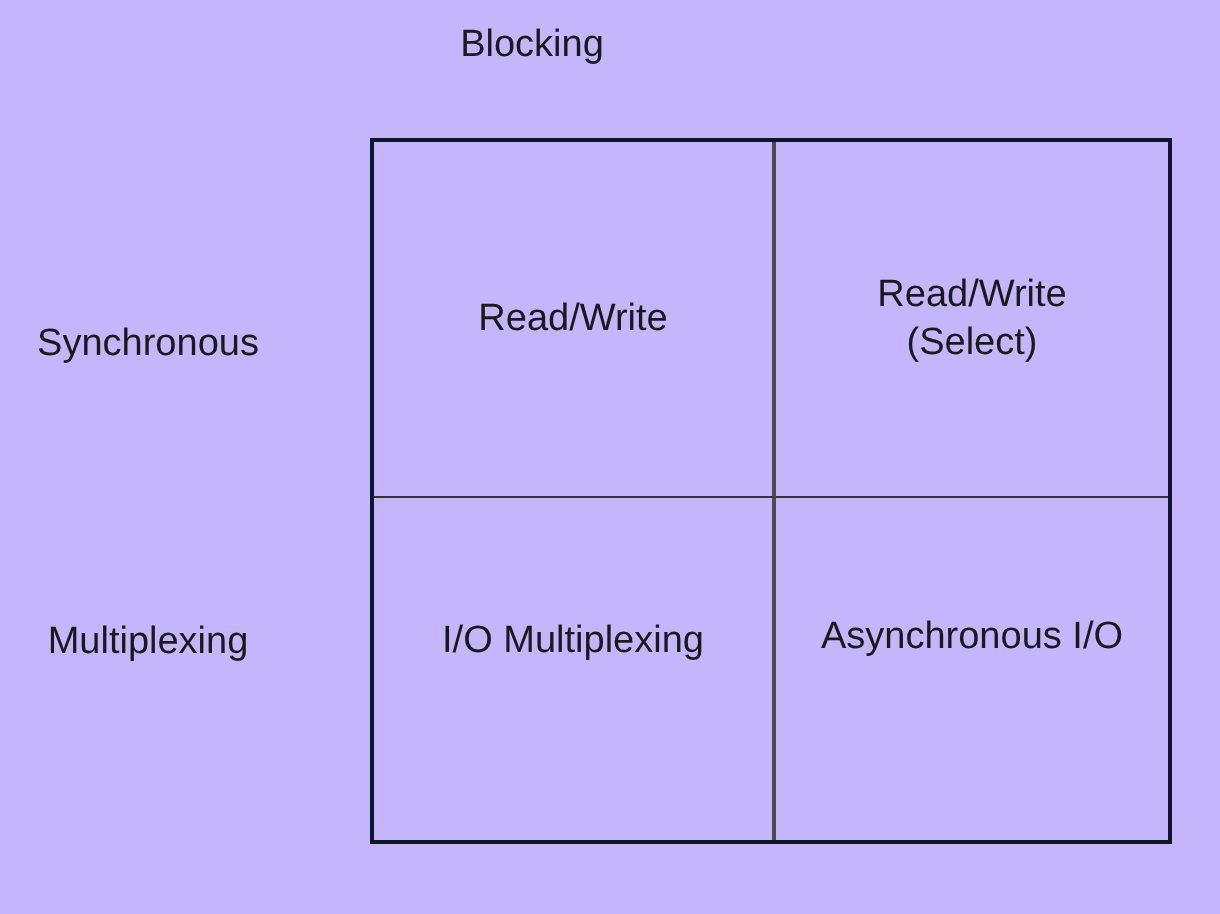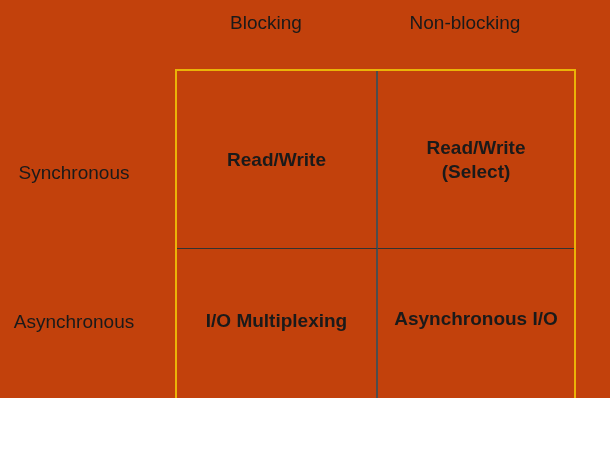--- a/index.html
+++ b/index.html
@@ -3,22 +3,22 @@
 <meta charset="utf-8">
 <style>
   html, body {
     margin: 0;
     padding: 0;
     background: #ffffff;
   }
   .canvas {
     position: relative;
     width: 610px;
-    height: 398px;
-    background: #c2410c;
+    height: 457px;
+    background: #c4b5fd;
     font-family: "Liberation Sans", sans-serif;
     color: #1a1a1a;
     overflow: hidden;
   }
   .col-header {
     position: absolute;
     top: 12px;
     transform: translateX(-50%);
     font-size: 19px;
     line-height: 21px;
@@ -30,29 +30,28 @@
     position: absolute;
     transform: translate(-50%, -50%);
     font-size: 19px;
     line-height: 21px;
     white-space: nowrap;
   }
   .row-header.sync { left: 74px; top: 172px; }
   .row-header.async { left: 74px; top: 321px; }
   .matrix {
     position: absolute;
-    left: 175px;
+    left: 185px;
     top: 69px;
     width: 397px;
     height: 349px;
-    border: 2px solid #eab308;
+    border: 2px solid #0f172a;
     display: grid;
     grid-template-columns: 201px 196px;
     grid-template-rows: 178px 171px;
-    font-weight: bold;
   }
   .cell {
     box-sizing: border-box;
     display: flex;
     flex-direction: column;
     align-items: center;
     justify-content: center;
     text-align: center;
     font-size: 19px;
     line-height: 24px;
@@ -63,25 +62,24 @@
   .cell-bl { border-right: 2px solid #4d4d4d; padding-bottom: 28px; gap: 29px; }
   .cell-br { padding-bottom: 32px; }
 </style>
 </head>
 <body>
 
 <div class="canvas">
 
   <div class="col-header blocking">Blocking</div>
 
-  <div class="col-header nonblocking">Non-blocking</div>
 
   <div class="row-header sync">Synchronous</div>
 
-  <div class="row-header async">Asynchronous</div>
+  <div class="row-header async">Multiplexing</div>
 
   <div class="matrix">
 
     <div class="cell cell-tl">
       <span class="line">Read/Write</span>
       <span class="line"></span>
     </div>
 
     <div class="cell cell-tr">
       <span class="line">Read/Write</span>

